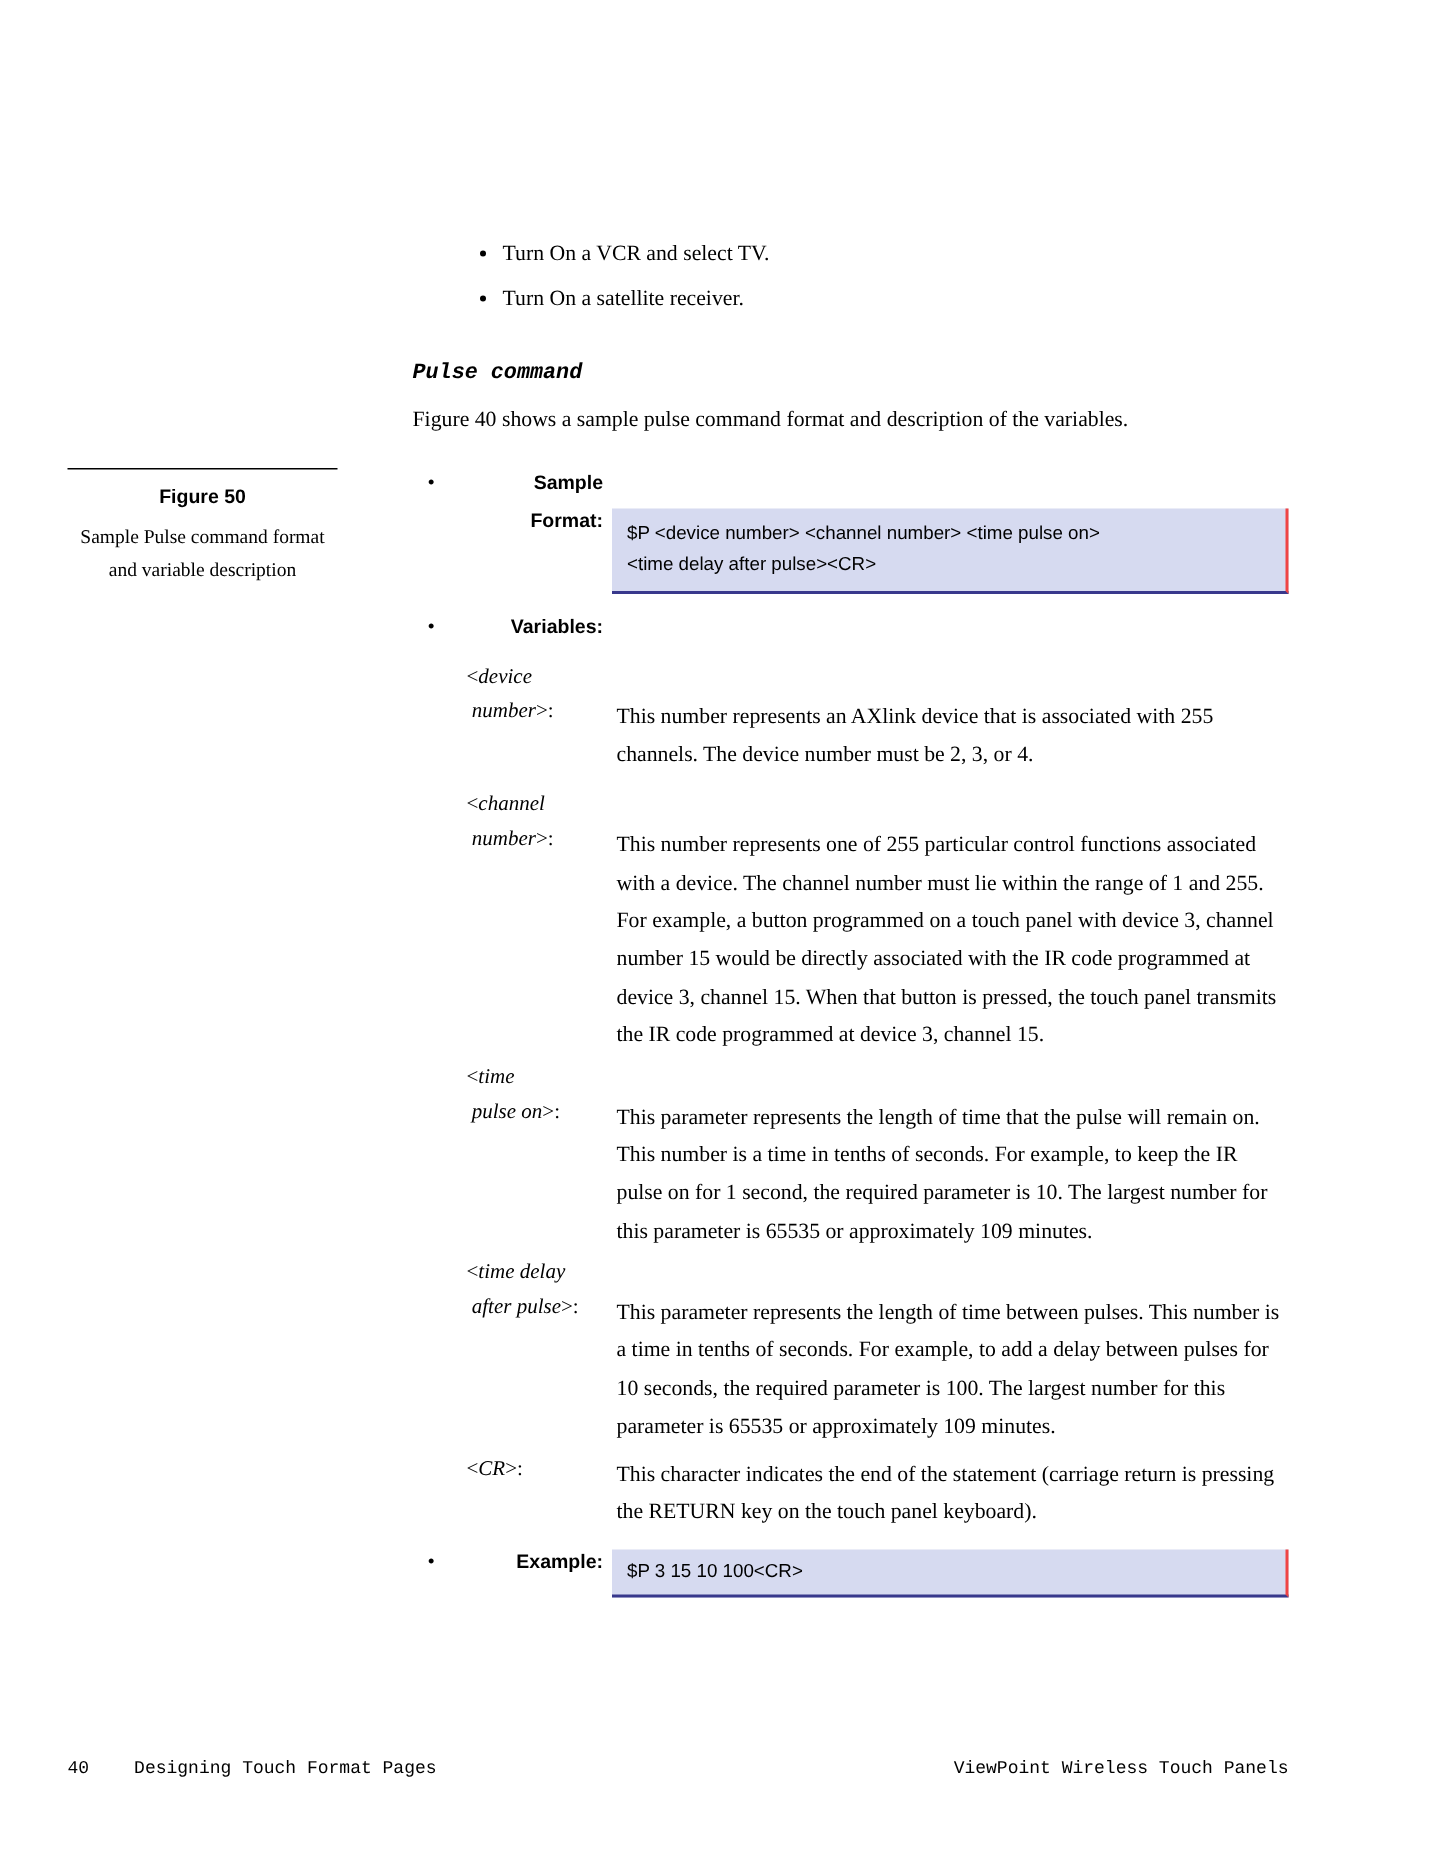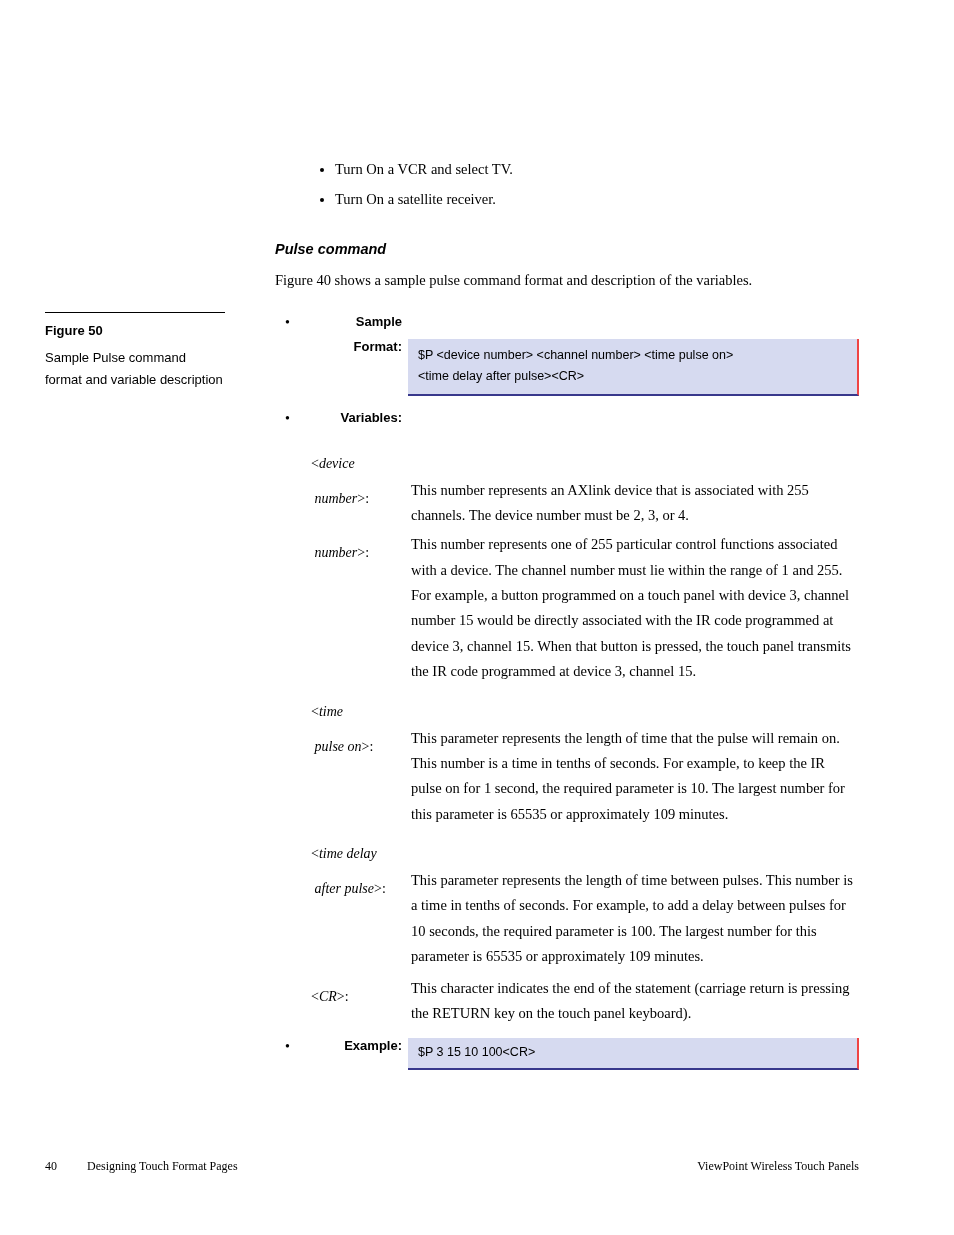--- a/index.html
+++ b/index.html
@@ -22,46 +22,47 @@
   ul.top-bullets {
     list-style: disc;
     margin-left: 60px;
     margin-bottom: 24px;
   }
   ul.top-bullets li {
     padding: 4px 0;
     font-size: 14.5px;
   }
   .section-heading {
-    font-family: Liberation Sans, sans-serif;
+    font-family: Liberation Mono, monospace;
     font-weight: bold;
     font-style: italic;
     font-size: 14.5px;
     margin-bottom: 10px;
   }
   .intro-para {
     font-size: 14.5px;
     margin-bottom: 20px;
   }
   .sidebar {
     position: absolute;
     left: 45px;
     top: 312px;
     width: 180px;
     border-top: 1px solid #000;
     padding-top: 8px;
+    text-align: center;
   }
   .sidebar-title {
     font-family: Arial, Helvetica, sans-serif;
     font-weight: bold;
     font-size: 13px;
     margin-bottom: 6px;
   }
   .sidebar-text {
-    font-family: Liberation Sans, sans-serif;
+    font-family: Liberation Serif, serif;
     font-size: 13px;
     line-height: 1.7;
   }
   .def-list {
     display: flex;
     flex-direction: column;
   }
   .def-row {
     display: flex;
     align-items: flex-start;
@@ -101,39 +102,38 @@
     align-items: flex-start;
     margin-left: 28px;
     margin-bottom: 2px;
   }
   .var-name {
     width: 108px;
     flex: 0 0 108px;
     padding-left: 8px;
     font-family: Georgia, 'Times New Roman', serif;
     font-size: 14px;
-    margin-top: 12px;
   }
   .var-name-inner {
     font-style: italic;
   }
   .var-desc {
     flex: 1;
     font-size: 14.5px;
     line-height: 1.75;
     padding-top: 2px;
   }
   .footer {
     position: absolute;
-    bottom: 60px;
+    bottom: 47px;
     left: 45px;
     right: 95px;
     display: flex;
     justify-content: space-between;
-    font-family: Liberation Serif, serif;
+    font-family: Liberation Mono, monospace;
     font-size: 12px;
   }
   .footer-left {
     display: flex;
     gap: 30px;
   }
 </style>
 </head>
 <body>
 
@@ -177,20 +177,25 @@
           &lt;<span class="var-name-inner">device</span>
         </div>
       </div>
       <div class="var-row">
         <div class="var-name">
           &nbsp;<span class="var-name-inner">number</span>&gt;:
         </div>
         <div class="var-desc">This number represents an AXlink device that is associated with 255 channels. The device number must be 2, 3, or 4.</div>
       </div>
 
+      <div class="var-row" style="margin-top:8px;">
+        <div class="var-name">
+          &lt;<span class="var-name-inner">channel</span>
+        </div>
+      </div>
       <div class="var-row">
         <div class="var-name">
           &nbsp;<span class="var-name-inner">number</span>&gt;:
         </div>
         <div class="var-desc">This number represents one of 255 particular control functions associated with a device. The channel number must lie within the range of 1 and 255. For example, a button programmed on a touch panel with device 3, channel number 15 would be directly associated with the IR code programmed at device 3, channel 15. When that button is pressed, the touch panel transmits the IR code programmed at device 3, channel 15.</div>
       </div>
 
       <div class="var-row" style="margin-top:2px;">
         <div class="var-name">
           &lt;<span class="var-name-inner">time</span>

